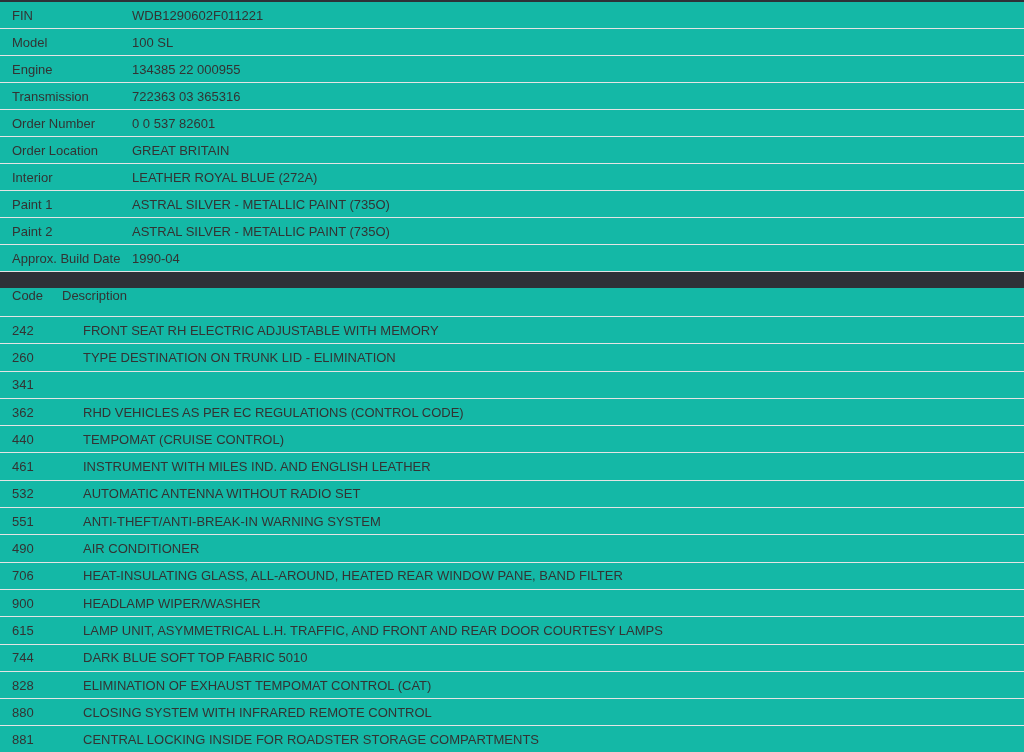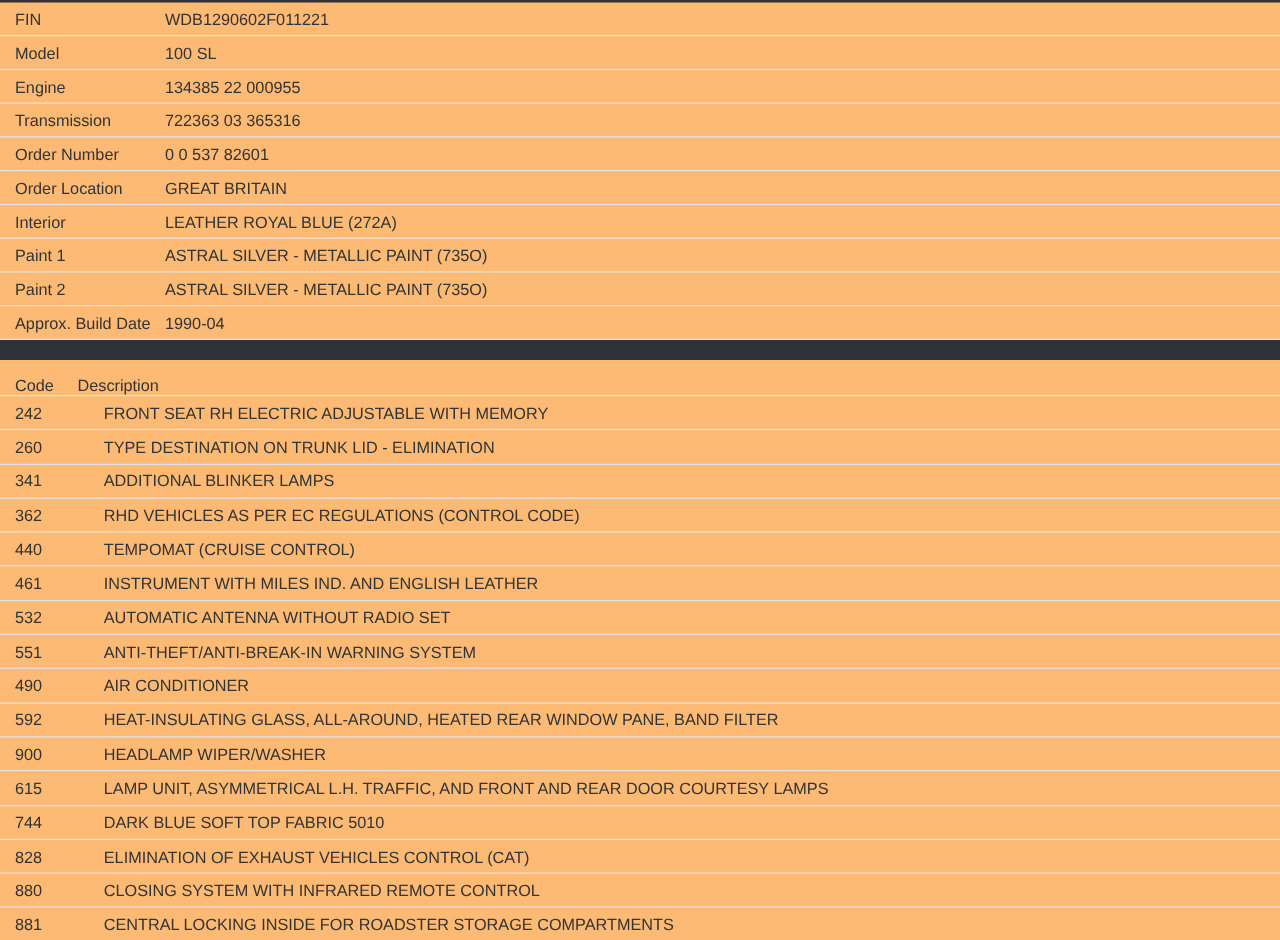--- a/index.html
+++ b/index.html
@@ -13,21 +13,21 @@
     overflow: hidden;
     font-family: "Liberation Sans", "DejaVu Sans", sans-serif;
     font-size: 13px;
     color: #333333;
     -webkit-font-smoothing: antialiased;
   }
   .page {
     width: 1024px;
     height: 752px;
     overflow: hidden;
-    background: #fdba74;
+    background: #14b8a6;
   }
   .top-rule {
     height: 2px;
     background: #2e3137;
   }
   
   .spec-row {
     display: flex;
     align-items: center;
     height: 27px;
@@ -47,21 +47,21 @@
     white-space: nowrap;
   }
   
   .section-divider {
     height: 16px;
     background: #2e3137;
   }
   
   .options-header {
     display: flex;
-    align-items: flex-end;
+    align-items: flex-start;
     height: 29px;
     border-bottom: 1px solid #e4e4e4;
     box-sizing: border-box;
     font-weight: 500;
   }
   .option-row {
     display: flex;
     align-items: center;
     height: 27.3px;
     border-bottom: 1px solid #e4e4e4;
@@ -155,21 +155,20 @@
           <div class="desc-col">FRONT SEAT RH ELECTRIC ADJUSTABLE WITH MEMORY</div>
         </div>
 
         <div class="option-row">
           <div class="code-col">260</div>
           <div class="desc-col">TYPE DESTINATION ON TRUNK LID - ELIMINATION</div>
         </div>
 
         <div class="option-row">
           <div class="code-col">341</div>
-          <div class="desc-col">ADDITIONAL BLINKER LAMPS</div>
         </div>
 
         <div class="option-row">
           <div class="code-col">362</div>
           <div class="desc-col">RHD VEHICLES AS PER EC REGULATIONS (CONTROL CODE)</div>
         </div>
 
         <div class="option-row">
           <div class="code-col">440</div>
           <div class="desc-col">TEMPOMAT (CRUISE CONTROL)</div>
@@ -189,42 +188,42 @@
           <div class="code-col">551</div>
           <div class="desc-col">ANTI-THEFT/ANTI-BREAK-IN WARNING SYSTEM</div>
         </div>
 
         <div class="option-row">
           <div class="code-col">490</div>
           <div class="desc-col">AIR CONDITIONER</div>
         </div>
 
         <div class="option-row">
-          <div class="code-col">592</div>
+          <div class="code-col">706</div>
           <div class="desc-col">HEAT-INSULATING GLASS, ALL-AROUND, HEATED REAR WINDOW PANE, BAND FILTER</div>
         </div>
 
         <div class="option-row">
           <div class="code-col">900</div>
           <div class="desc-col">HEADLAMP WIPER/WASHER</div>
         </div>
 
         <div class="option-row">
           <div class="code-col">615</div>
           <div class="desc-col">LAMP UNIT, ASYMMETRICAL L.H. TRAFFIC, AND FRONT AND REAR DOOR COURTESY LAMPS</div>
         </div>
 
         <div class="option-row">
           <div class="code-col">744</div>
           <div class="desc-col">DARK BLUE SOFT TOP FABRIC 5010</div>
         </div>
 
         <div class="option-row">
           <div class="code-col">828</div>
-          <div class="desc-col">ELIMINATION OF EXHAUST VEHICLES CONTROL (CAT)</div>
+          <div class="desc-col">ELIMINATION OF EXHAUST TEMPOMAT CONTROL (CAT)</div>
         </div>
 
         <div class="option-row">
           <div class="code-col">880</div>
           <div class="desc-col">CLOSING SYSTEM WITH INFRARED REMOTE CONTROL</div>
         </div>
 
         <div class="option-row">
           <div class="code-col">881</div>
           <div class="desc-col">CENTRAL LOCKING INSIDE FOR ROADSTER STORAGE COMPARTMENTS</div>

